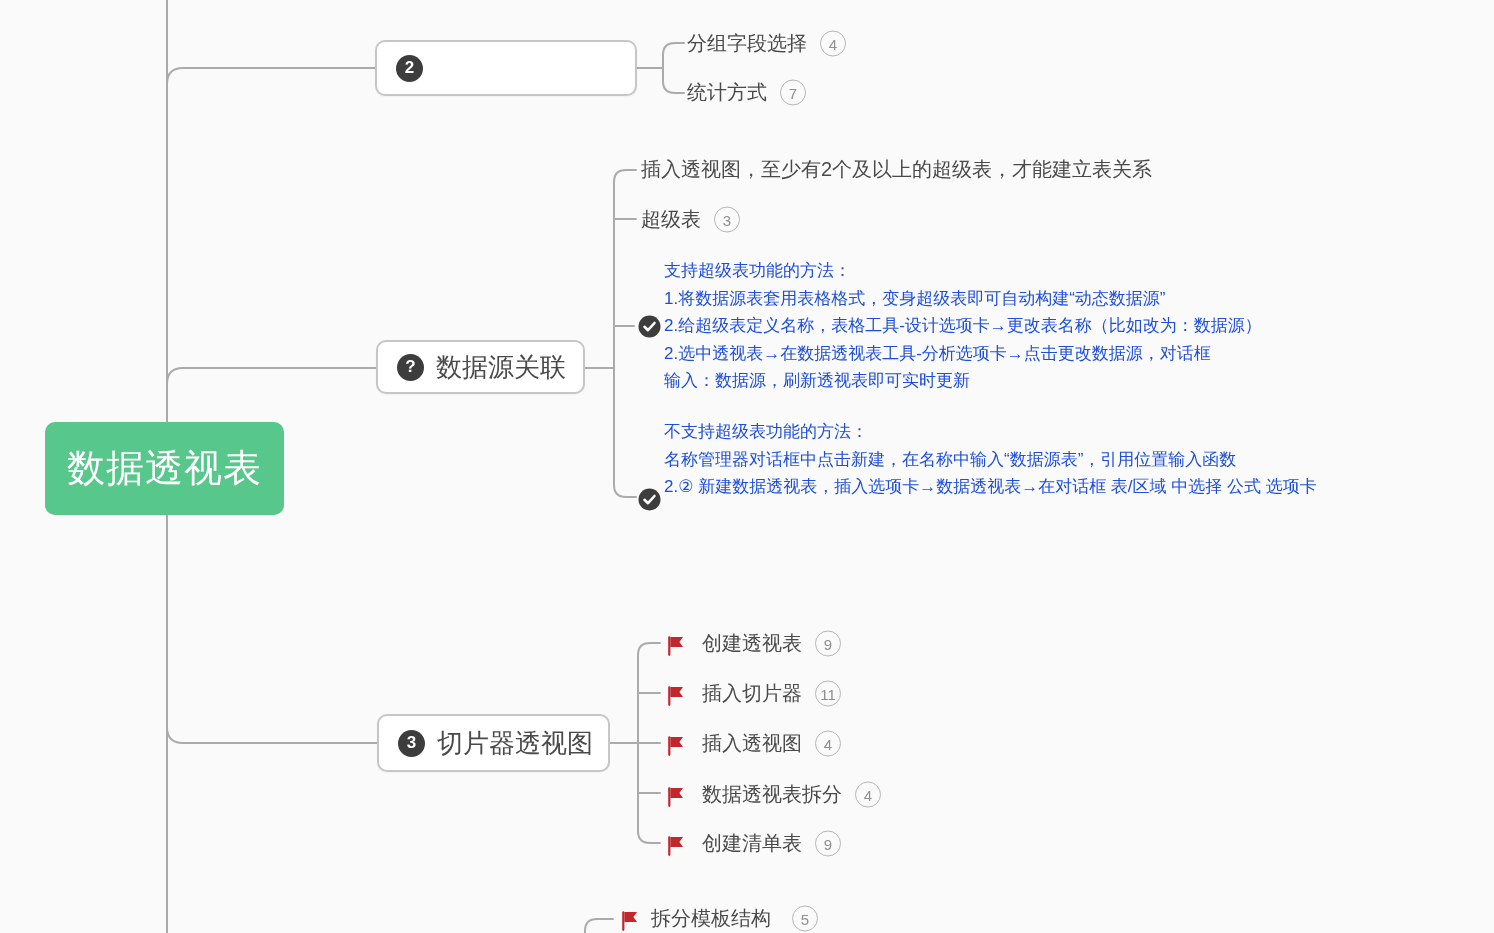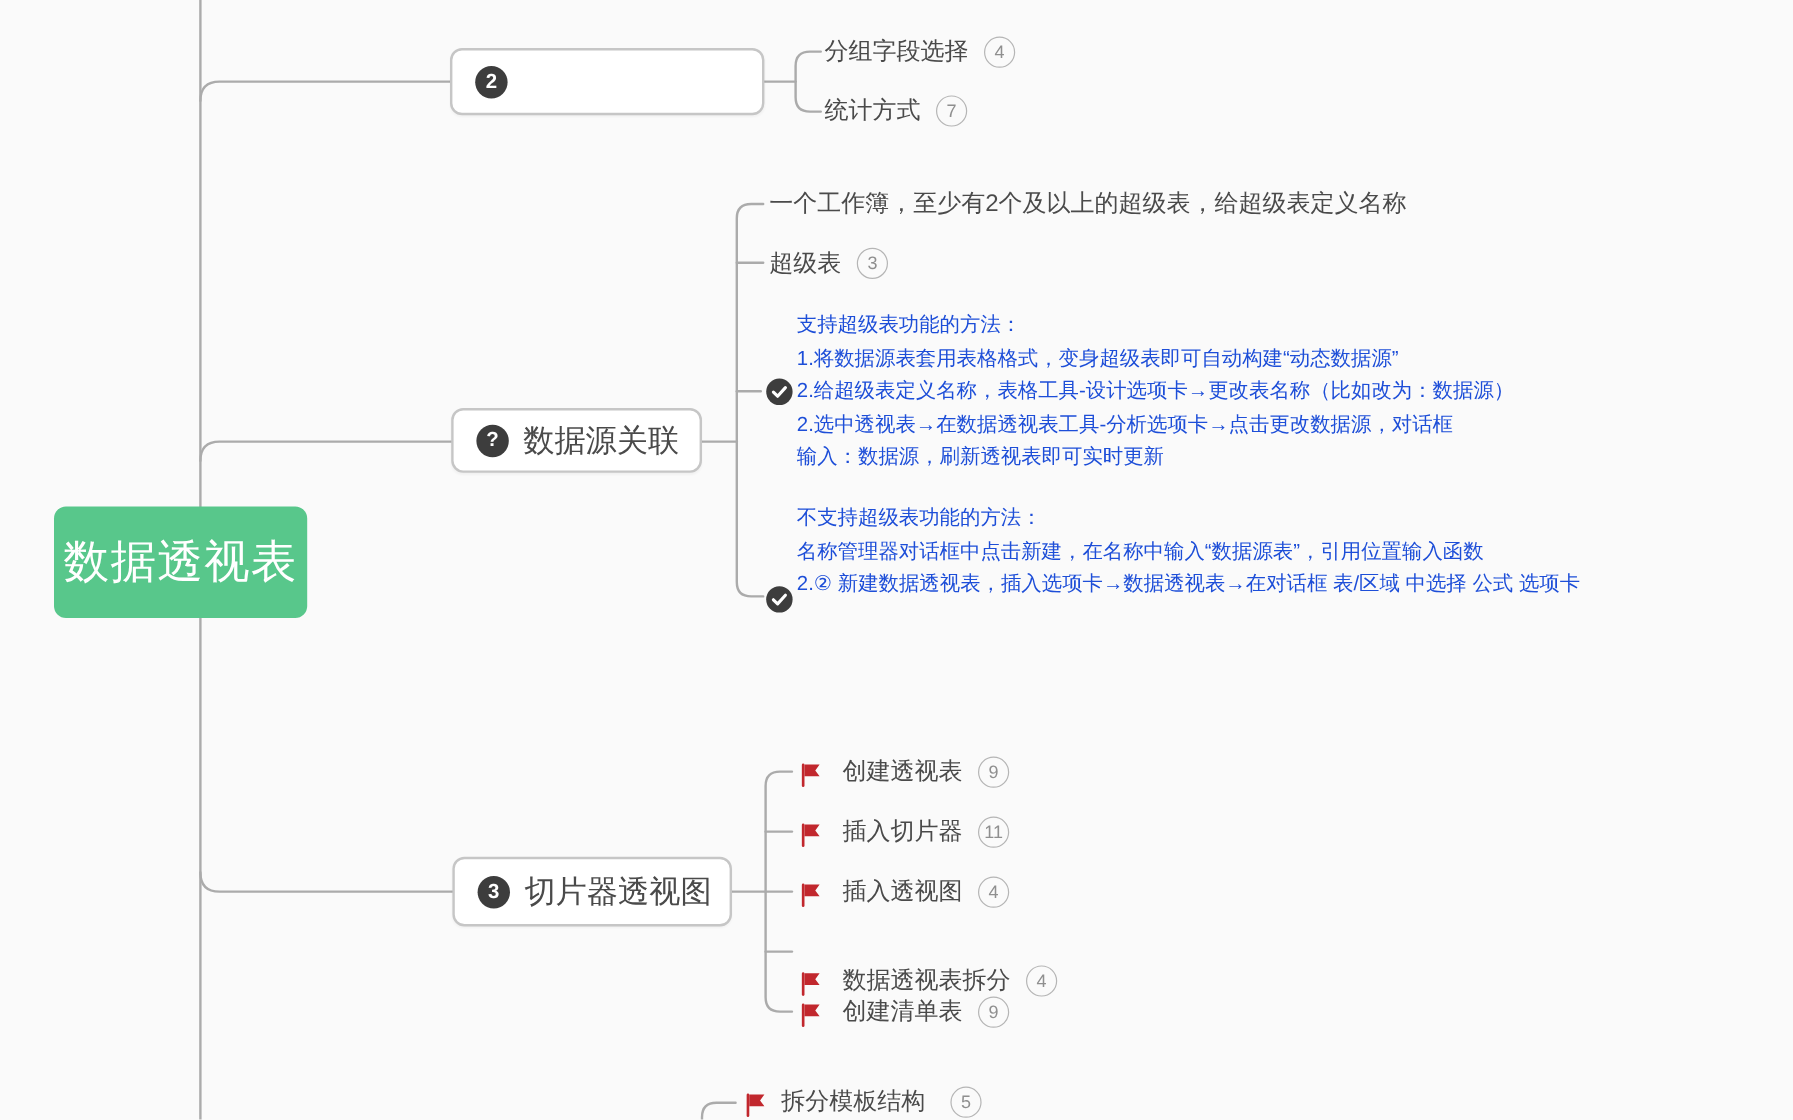--- a/index.html
+++ b/index.html
@@ -7,21 +7,21 @@
     width:1494px;height:933px;overflow:hidden;
     background:#fafafa;
     font-family:"Liberation Sans","DejaVu Sans",sans-serif;
     color:#4a4a4a;
   }
   .canvas{position:relative;width:1494px;height:933px;}
   svg.connectors{position:absolute;left:0;top:0;z-index:0;}
 
   
   .root-node{
-    position:absolute;left:45px;top:422px;width:211px;height:93px;
+    position:absolute;left:45px;top:422px;width:239px;height:93px;
     background:#58c78b;border-radius:10px;z-index:2;
     display:flex;align-items:center;justify-content:center;
   }
   .root-node span{font-size:38px;color:#ffffff;letter-spacing:1px;}
 
   
   .branch-node{
     position:absolute;z-index:2;background:#ffffff;
     border:2px solid #c6c6c6;border-radius:10px;
     box-shadow:0 1px 2px rgba(0,0,0,0.04);
@@ -103,21 +103,21 @@
   <div class="child" style="left:687px;top:92px">
     <span class="label">统计方式</span>
     <span class="count-badge">7</span>
   </div>
 
   <div class="branch-node" style="left:376px;top:340px;width:209px;height:54px">
     <span class="dark-badge">?</span>
     <span class="label">数据源关联</span>
   </div>
   <div class="child" style="left:641px;top:169px">
-    <span class="label">一个工作簿，至少有2个及以上的超级表，给超级表定义名称</span>
+    <span class="label">插入透视图，至少有2个及以上的超级表，才能建立表关系</span>
   </div>
   <div class="child" style="left:641px;top:219px">
     <span class="label">超级表</span>
     <span class="count-badge">3</span>
   </div>
 
   <svg class="check-icon" style="left:638px;top:315px" width="23" height="23" viewBox="0 0 23 23">
     <circle cx="11.5" cy="11.5" r="11" fill="#3d3d3d"></circle>
     <path d="M6.5 11.8 L10 15.2 L16.5 8" fill="none" stroke="#ffffff" stroke-width="2.6" stroke-linecap="round" stroke-linejoin="round"></path>
   </svg>
@@ -161,21 +161,21 @@
     <span class="count-badge">11</span>
   </div>
   <div class="child" style="left:667px;top:743px">
     <svg class="flag" width="17" height="21" viewBox="0 0 17 21">
       <rect x="1.2" y="0.8" width="2.2" height="19.6" rx="1.1" fill="#c1272d"></rect>
       <path d="M3.4 1.6 H16 L12.4 6.5 L16 11.4 H3.4 Z" fill="#c1272d"></path>
     </svg>
     <span class="label">插入透视图</span>
     <span class="count-badge">4</span>
   </div>
-  <div class="child" style="left:667px;top:817px">
+  <div class="child" style="left:667px;top:794px">
     <svg class="flag" width="17" height="21" viewBox="0 0 17 21">
       <rect x="1.2" y="0.8" width="2.2" height="19.6" rx="1.1" fill="#c1272d"></rect>
       <path d="M3.4 1.6 H16 L12.4 6.5 L16 11.4 H3.4 Z" fill="#c1272d"></path>
     </svg>
     <span class="label">数据透视表拆分</span>
     <span class="count-badge">4</span>
   </div>
   <div class="child" style="left:667px;top:843px">
     <svg class="flag" width="17" height="21" viewBox="0 0 17 21">
       <rect x="1.2" y="0.8" width="2.2" height="19.6" rx="1.1" fill="#c1272d"></rect>

